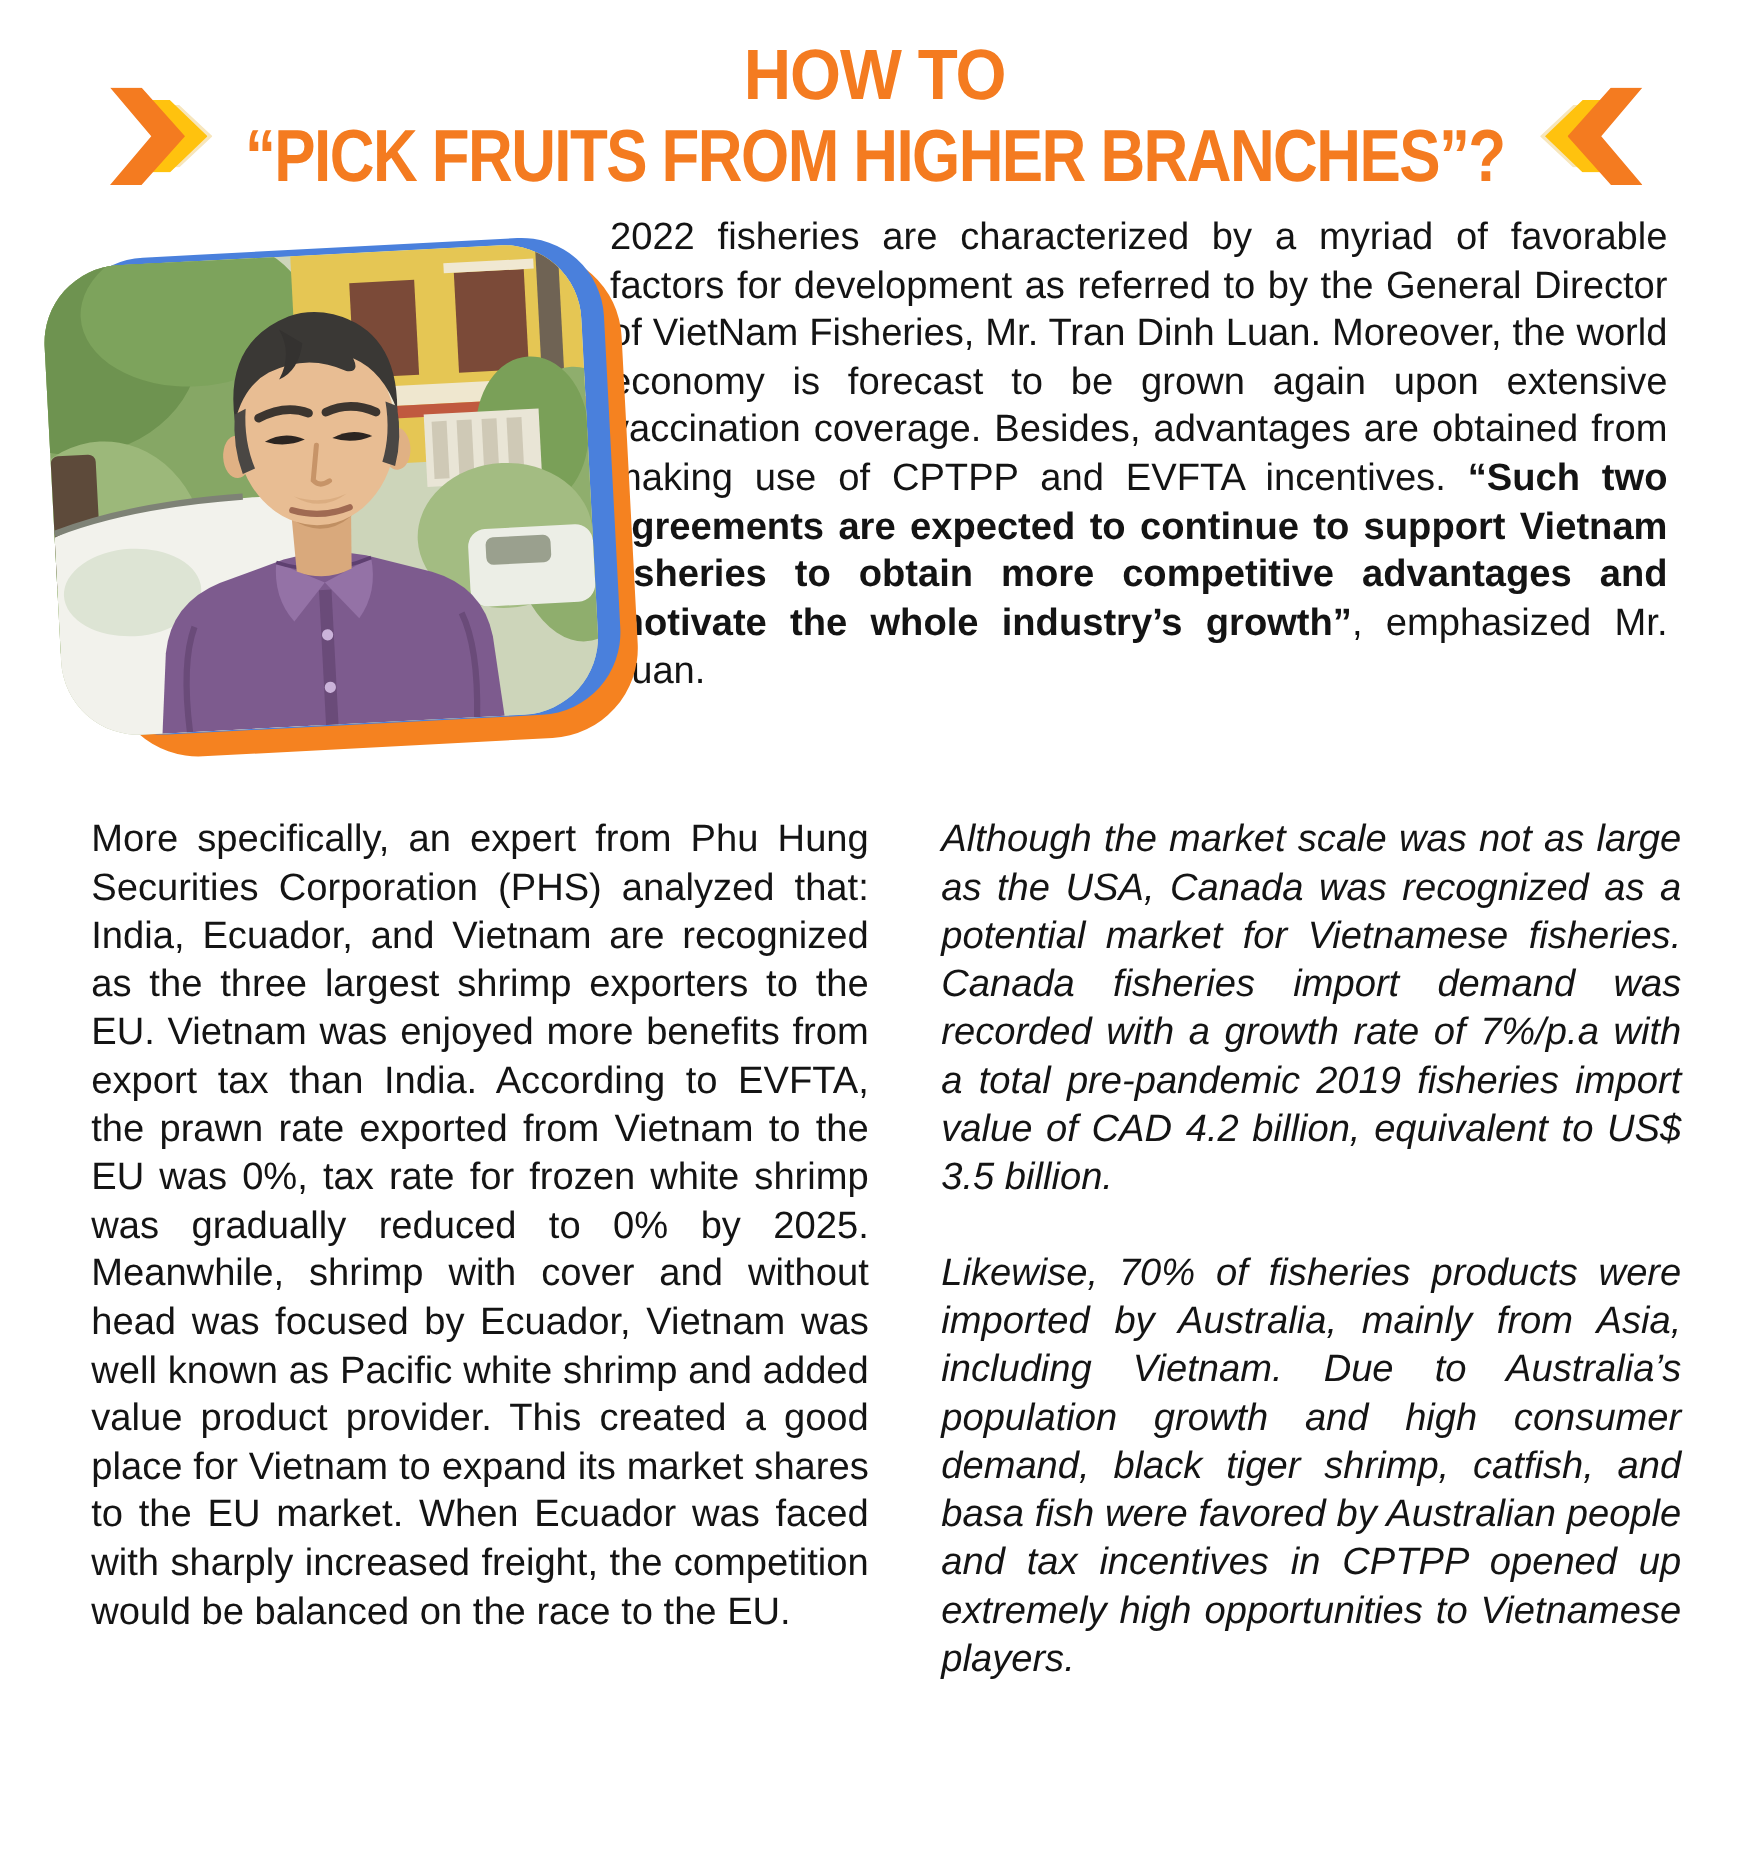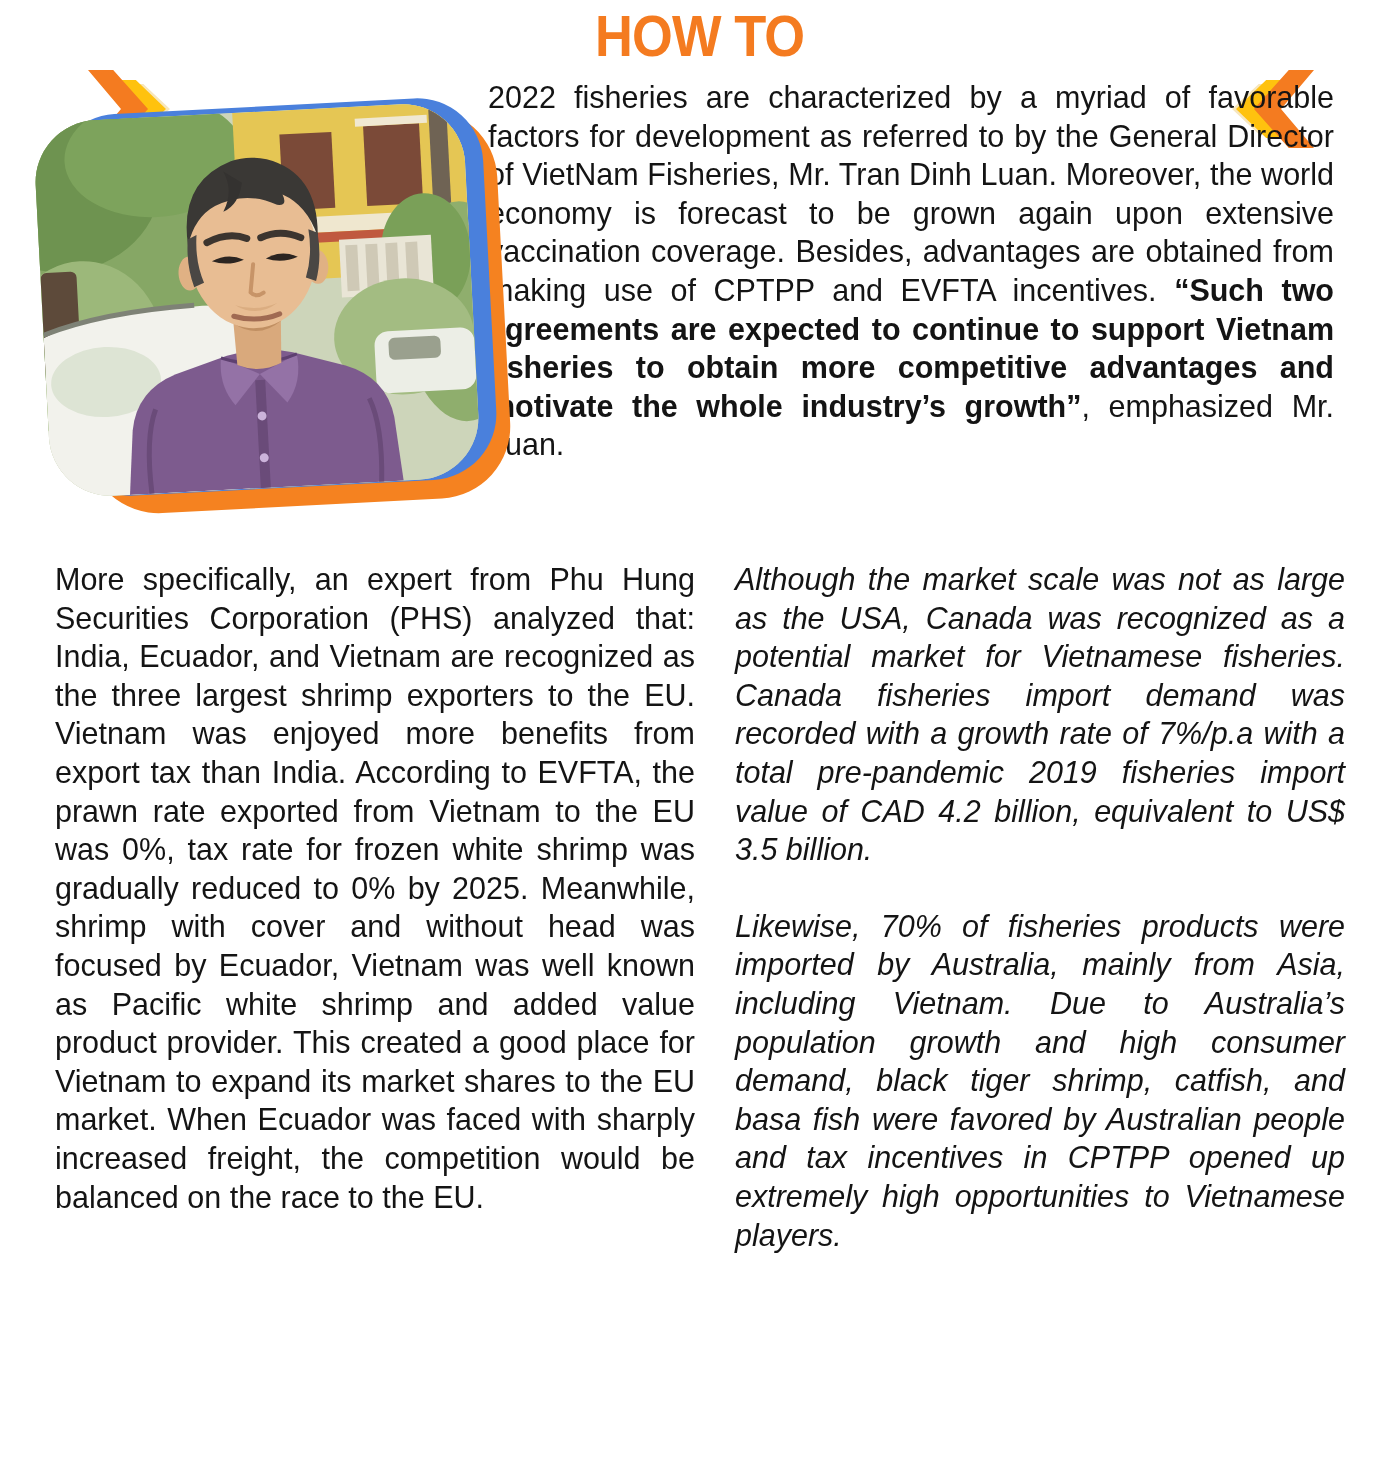--- a/index.html
+++ b/index.html
@@ -3,21 +3,21 @@
 <meta charset="utf-8">
 <style>
   html,body { margin:0; padding:0; background:#ffffff; }
   .page {
     position:relative; width:1400px; height:1480px; margin:0 auto;
     background:#ffffff; overflow:hidden;
     font-family:"Liberation Sans", sans-serif; color:#141414;
   }
 
   
-  .header { position:relative; text-align:center; padding-top:6px; }
+  .header { position:relative; text-align:center; padding-top:30px; }
   .title1, .title2 { margin:0; color:#F47B20; font-weight:bold; white-space:nowrap; }
   .title1 { font-size:57px; line-height:60px; }
   .title2 { font-size:59px; line-height:66px; margin-top:2px; }
   .squeeze1 { display:inline-block; transform:scaleX(0.92); transform-origin:center; letter-spacing:-1px; }
   .squeeze2 { display:inline-block; transform:scaleX(0.84); transform-origin:center; letter-spacing:-1.5px; }
 
   
   .chev-group { position:absolute; width:82px; height:78px; }
   .chev-group.left  { left:88px;  top:70px; }
   .chev-group.right { left:1232px; top:70px; transform:scaleX(-1); }
@@ -47,30 +47,31 @@
     margin:0 66px 0 488px; text-align:justify;
     font-size:30.5px; line-height:38.6px;
   }
   .intro-text strong { font-weight:bold; }
 
   
   .columns { display:flex; gap:40px; margin:34px 55px 0 55px; }
   .col { text-align:justify; font-size:30.5px; line-height:38.6px; }
   .col-left  { flex:0 0 640px; }
   .col-right { flex:1;font-style:italic; }
-  .col p { margin:0 0 38px 0; }
+  .col p { margin:0 0 38px 18px; }
   .col p:last-child { margin-bottom:0; }
 </style>
 </head>
 <body>
 
 <div class="page">
 
   <header class="header">
     <h1 class="title1"><span class="squeeze1">HOW TO</span></h1>
+    <h1 class="title2"><span class="squeeze2">“PICK FRUITS FROM HIGHER BRANCHES”?</span></h1>
 
     <div class="chev-group left">
       <span class="chev c-cream"></span>
       <span class="chev c-yellow"></span>
       <span class="chev c-orange"></span>
     </div>
     <div class="chev-group right">
       <span class="chev c-cream"></span>
       <span class="chev c-yellow"></span>
       <span class="chev c-orange"></span>

